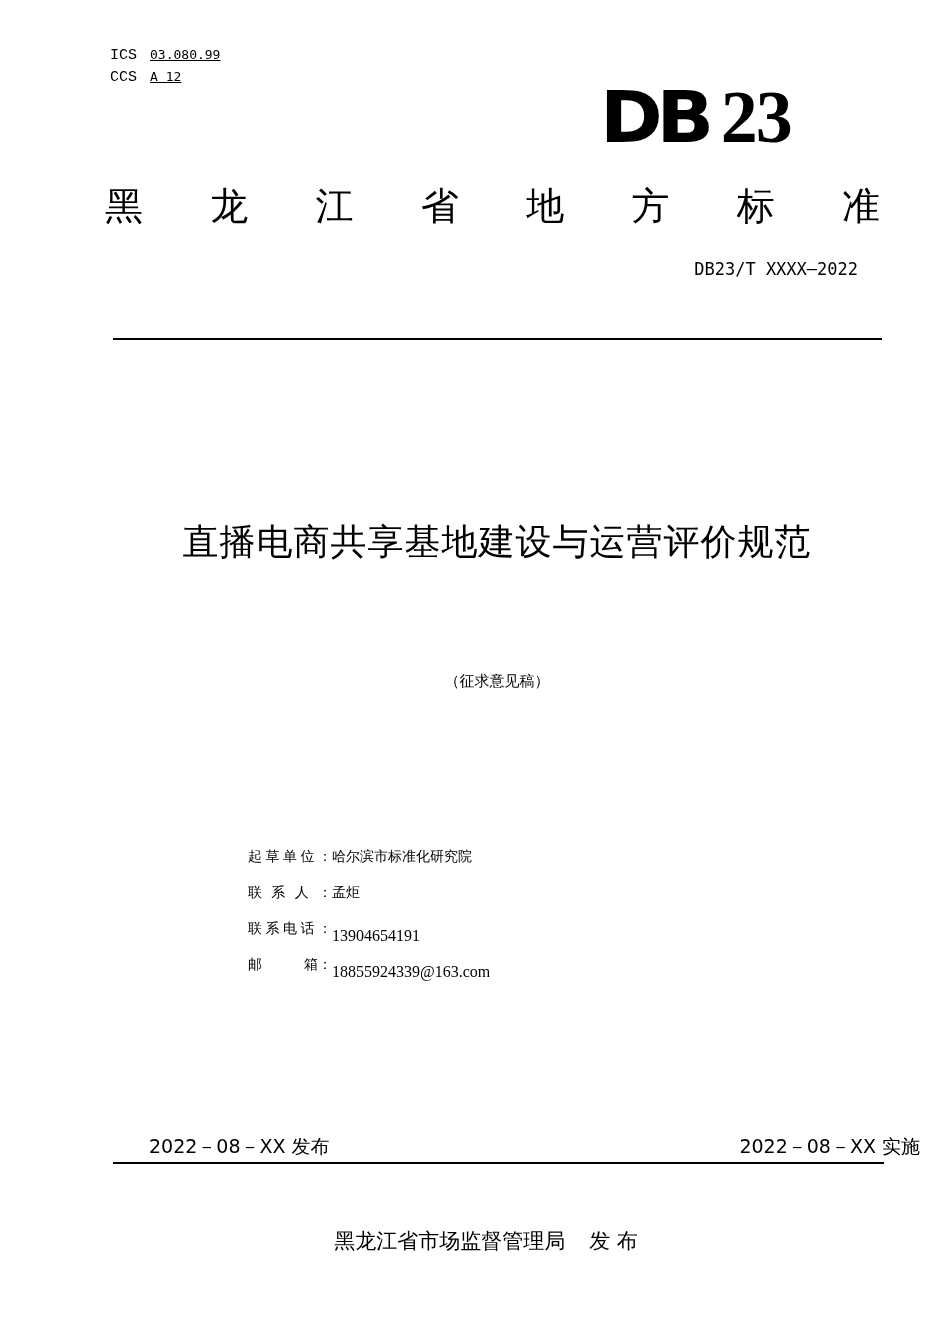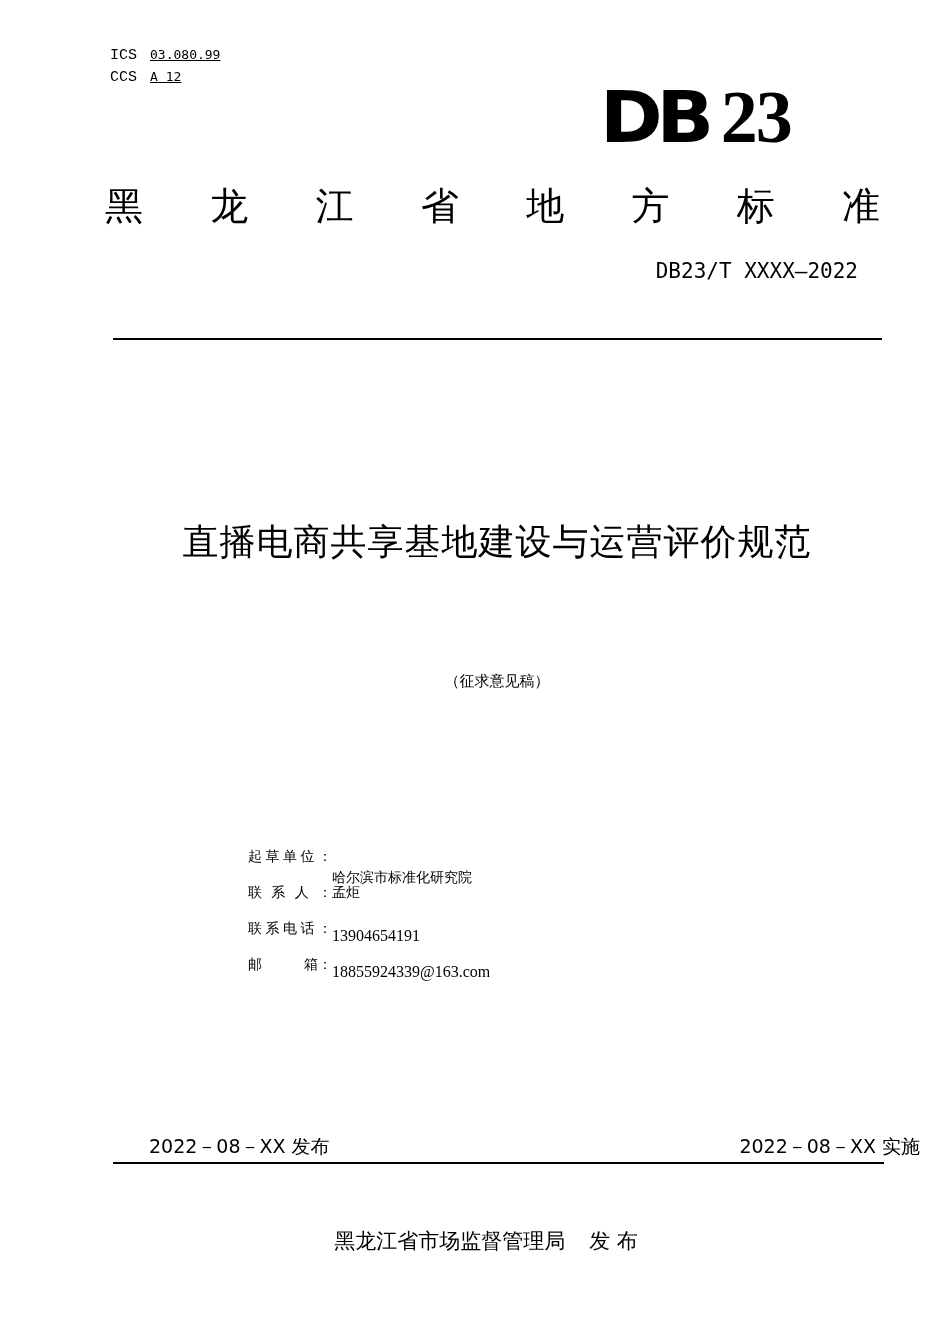--- a/index.html
+++ b/index.html
@@ -5,21 +5,21 @@
   html, body { margin:0; padding:0; background:#fff; }
   body { width:950px; height:1344px; position:relative; overflow:hidden; color:#000; font-family:"DejaVu Sans", sans-serif; }
   .abs { position:absolute; }
   .ics { left:110px; top:44px; font-size:15px; line-height:20px; }
   .ics .lbl { font-family:Liberation Mono, monospace; font-size:15px; display:inline-block; width:40px; }
   .ics .val { font-family:"DejaVu Sans Mono", monospace; font-size:13px;text-decoration:underline; }
   .logo { left:600px; top:84px; height:66px; display:flex; }
   .logo .db { font-family:"DejaVu Sans", sans-serif; font-weight:bold; font-size:72px; letter-spacing:-6px; line-height:66px; transform:scaleX(1.05); transform-origin:left; margin-right:18px; }
   .logo .num { font-family:"Liberation Serif", serif; font-weight:bold; font-size:74px; line-height:66px; letter-spacing:-2px; }
   .title-row { left:105px; top:180px; width:775px; display:flex; justify-content:space-between; font-size:38px; line-height:52px; }
-  .stdno { right:92px; top:259px; font-family:"DejaVu Sans Mono", monospace; font-size:21px; }
+  .stdno { right:92px; top:259px; font-family:"DejaVu Sans Mono", monospace; font-size:17px; }
   .rule { left:113px; width:769px; height:2px; background:#000; }
   .main-title { left:0; width:994px; top:518px; text-align:center; font-size:36px; line-height:48px; letter-spacing:1px; }
   .draft { left:0; width:994px; top:672px; text-align:center; font-family:"DejaVu Serif", serif; font-size:15px; }
   .contact { left:248px; top:844px; font-family:"DejaVu Serif", serif; font-size:14px; }
   .contact .row { height:36px; line-height:24px; display:flex; }
   .contact .k { width:84px; display:flex; justify-content:space-between; }
   .contact .v { font-family:"Liberation Serif", serif; font-size:16px;margin-top:8px; }
   .dates { left:113px; top:1132px; width:771px; display:flex; justify-content:space-between; font-size:19px; line-height:28px;margin-left:36px; }
   .issuer { left:0; width:972px; top:1226px; text-align:center; font-size:21px; line-height:30px; }
   .issuer .gap { display:inline-block; width:24px; }
@@ -62,21 +62,21 @@
 
 <div class="abs contact">
   <div class="row">
     <span class="k">
       <span>起</span>
         <span>草</span>
         <span>单</span>
         <span>位</span>
         <span>：</span>
     </span>
-    <span style="font-size:14px;margin-top:21px;">哈尔滨市标准化研究院</span>
+    <span style="font-size:14px;">哈尔滨市标准化研究院</span>
   </div>
   <div class="row">
     <span class="k" style="width:84px;">
       <span>联</span>
         <span>系</span>
         <span>人</span>
         <span>：</span>
     </span>
     <span style="font-size:14px;">孟炬</span>
   </div>

